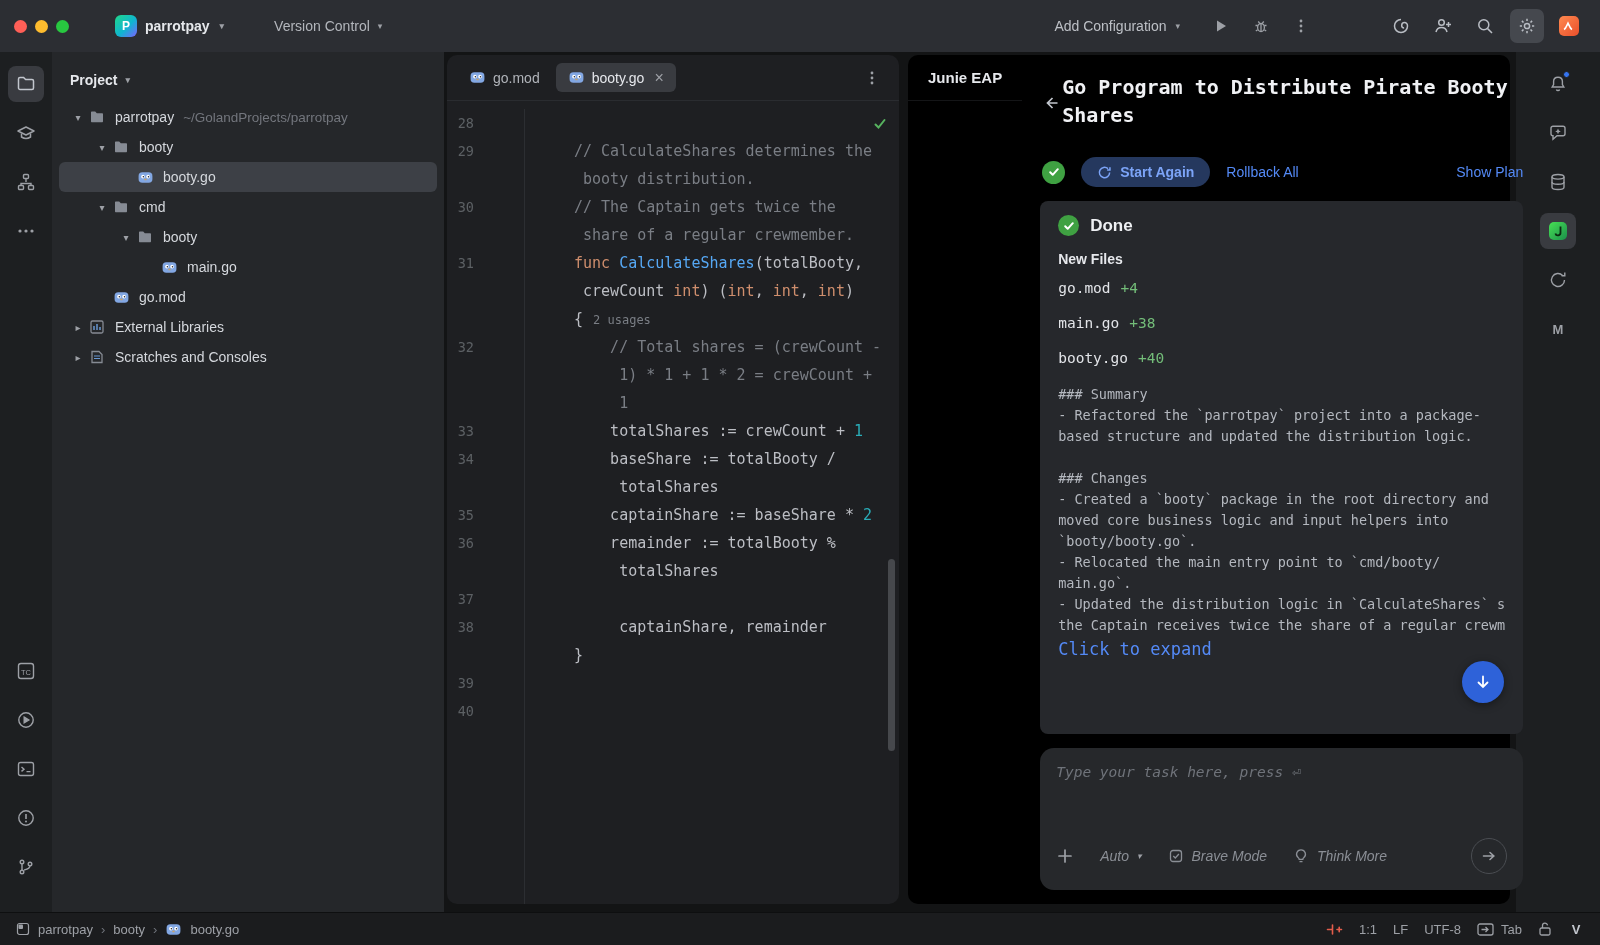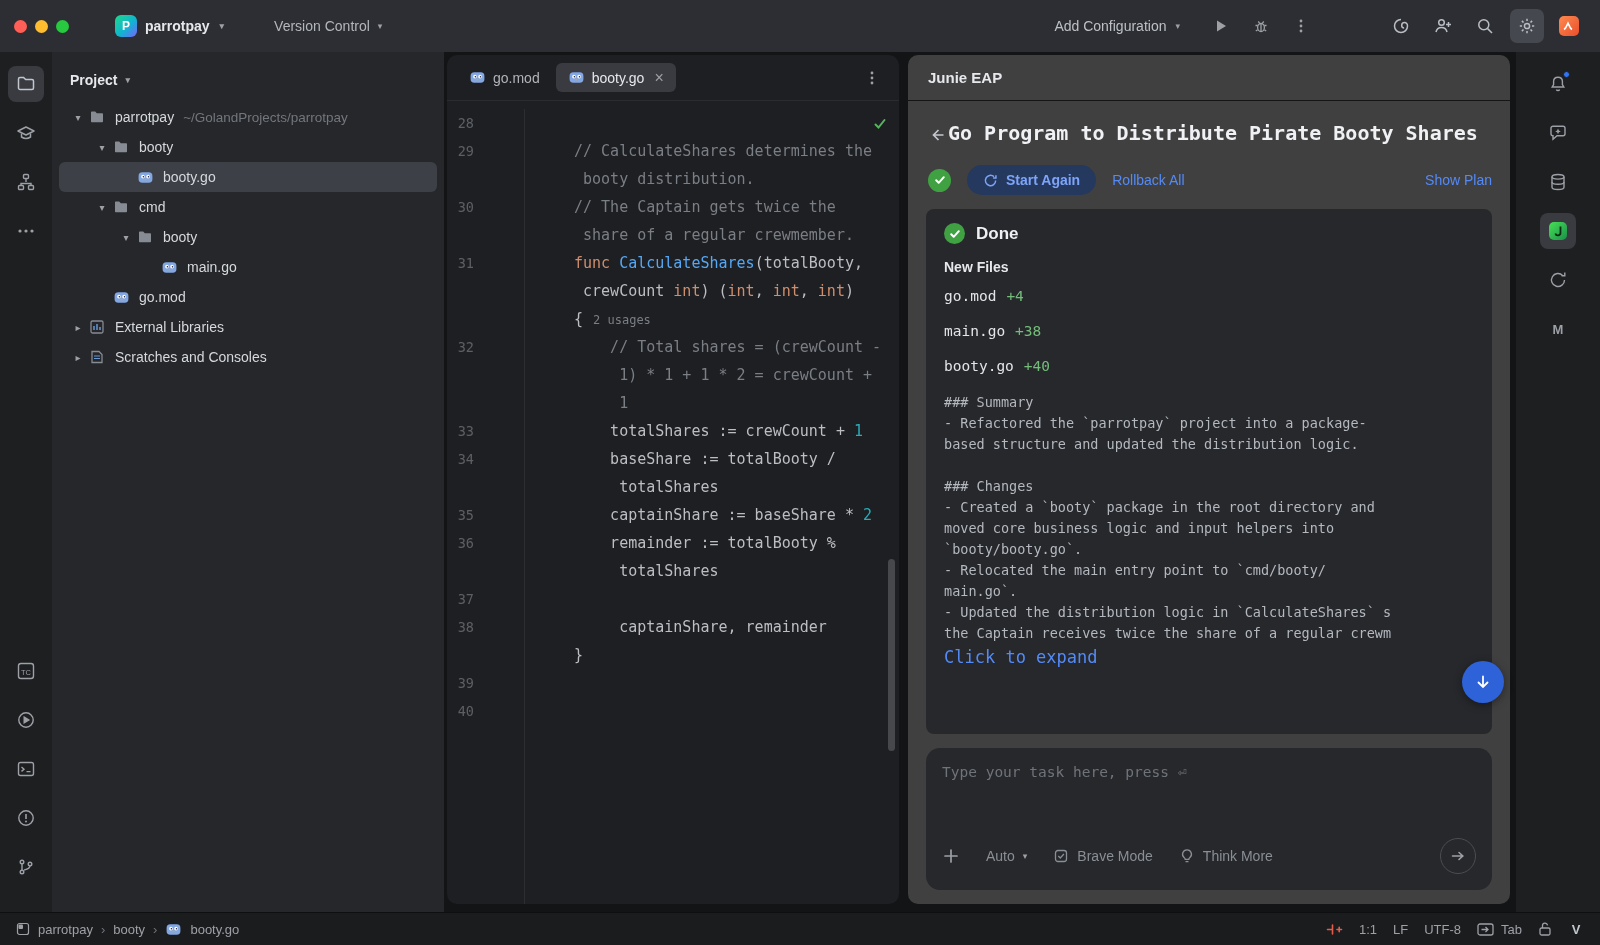--- a/index.html
+++ b/index.html
@@ -55,41 +55,41 @@
   .gnum { height:28px; line-height:28px; font-size:13.5px; }
   .codecol { padding-left:9px; overflow:hidden; flex:1; }
   .crow { height:28px; line-height:28px; white-space:pre; }
   .c-com { color:#7a7e85; } .c-kw { color:#cf8e6d; } .c-fn { color:#56a8f5; }
   .c-num { color:#2aacb8; } .c-pl { color:#bcbec4; }
   .c-hint { color:#7a7e85; font-size:12px; margin-left:10px; }
   .insp-check { position:absolute; top:16px; right:12px; }
   .ed-scrollbar { position:absolute; right:4px; top:458px; width:7px; height:192px; background:#46484c; border-radius:4px; }
 
   
-  .junie-island { flex:1; background:#404040; border-radius:10px; margin:3px 6px 8px 6px; display:flex; flex-direction:column; position:relative; min-width:0; }
+  .junie-island { flex:1; background:#000000; border-radius:10px; margin:3px 6px 8px 6px; display:flex; flex-direction:row; position:relative; min-width:0; }
   .junie-header { height:46px; display:flex; align-items:center; padding:0 20px; font-size:15px; font-weight:700; color:#e6e8ec; border-bottom:1px solid #141517; flex-shrink:0; }
   .junie-body { flex:1; display:flex; flex-direction:column; padding:12px 18px 14px; min-height:0; }
   .task-title-row { display:flex; gap:0; margin-top:6px; padding-left:2px; }
   .back-arrow { margin-top:4px; flex-shrink:0; }
   .task-title { font-family:"DejaVu Sans Mono", monospace; font-size:20px; font-weight:700; line-height:28px; color:#f0f1f4; }
-  .controls-row { display:flex; align-items:center; gap:16px; margin:18px 0 14px; padding-left:2px;text-align:center; }
+  .controls-row { display:flex; align-items:center; gap:16px; margin:28px 0 14px; padding-left:2px;text-align:center; }
   .done-check { width:23px; height:23px; border-radius:50%; background:#3fa142; display:flex; align-items:center; justify-content:center; flex-shrink:0; }
   .start-again { display:flex; align-items:center; gap:8px; background:#25385e; color:#7ca4f8; font-size:14px; font-weight:600; padding:7px 16px; border-radius:17px; }
   .blue-link { color:#548af7; font-size:14px; }
   .show-plan { margin-left:auto; }
   .done-card { background:#26282c; border-radius:8px; padding:14px 18px; flex:1; min-height:0; overflow:hidden; }
   .done-head { display:flex; align-items:center; gap:11px; font-size:17px; font-weight:700; color:#eef0f3; }
   .done-head .done-check { width:21px; height:21px; }
   .new-files { font-size:14px; font-weight:700; margin:15px 0 3px; color:#e6e8ec; }
   .file-row { font-family:"DejaVu Sans Mono", monospace; font-size:14.5px; height:35px; display:flex; align-items:center; gap:10px; color:#e2e4e8; }
   .file-add { color:#73bd79; }
   .summary { font-family:"DejaVu Sans Mono", monospace; font-size:13.5px; line-height:21px; color:#b4b8bf; white-space:pre; margin-top:9px; overflow:hidden; }
   .expand-link { display:inline-block; font-family:"DejaVu Sans Mono", monospace; font-size:17px; color:#548af7; margin-top:3px; }
   .down-btn { position:absolute; right:6px; top:606px; width:42px; height:42px; border-radius:50%; background:#2e62d9; display:flex; align-items:center; justify-content:center; box-shadow:0 2px 8px rgba(0,0,0,.4); z-index:5; }
-  .input-card { margin-top:14px; background:#26282b; border-radius:14px; padding:16px; height:142px; display:flex; flex-direction:column; flex-shrink:0; }
+  .input-card { margin-top:14px; background:#26282b; border-radius:14px; padding:16px; height:142px; display:flex; flex-direction:column; flex-shrink:0;font-style:italic; }
   .input-ph { font-family:"DejaVu Sans Mono", monospace; font-size:14.5px; color:#6f737a; }
   .input-bottom { margin-top:auto; display:flex; align-items:center; gap:26px; color:#8a8e95; font-size:14px; }
   .mode-dd { display:flex; align-items:center; gap:6px; }
   .chip { display:flex; align-items:center; gap:8px; }
   .send-btn { margin-left:auto; width:36px; height:36px; border-radius:50%; border:1.5px solid #4a4d52; display:flex; align-items:center; justify-content:center; }
 
   
   .statusbar { height:33px; background:#1b1c1e; border-top:1px solid #0e0f10; display:flex; align-items:center; padding:0 16px; color:#9da0a6; font-size:13px; flex-shrink:0; }
   .breadcrumb { display:flex; align-items:center; gap:8px; }
   .crumb-sep { color:#6f737a; }

